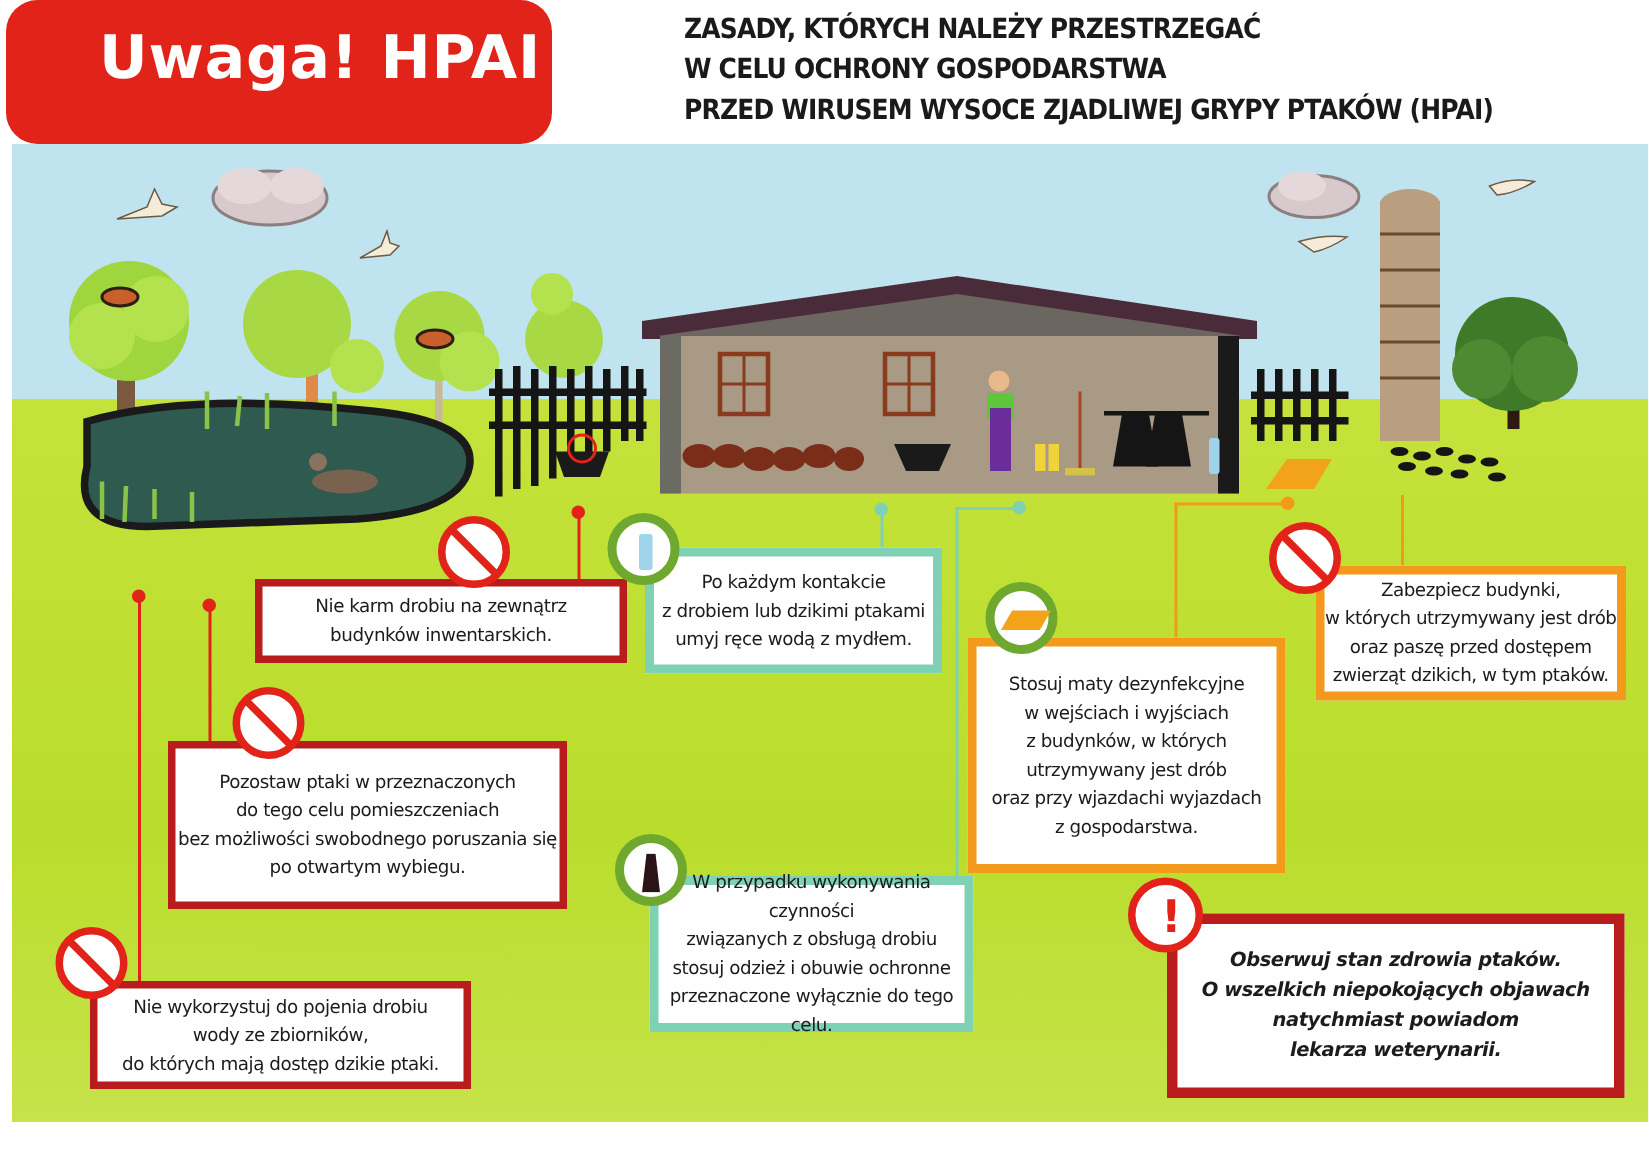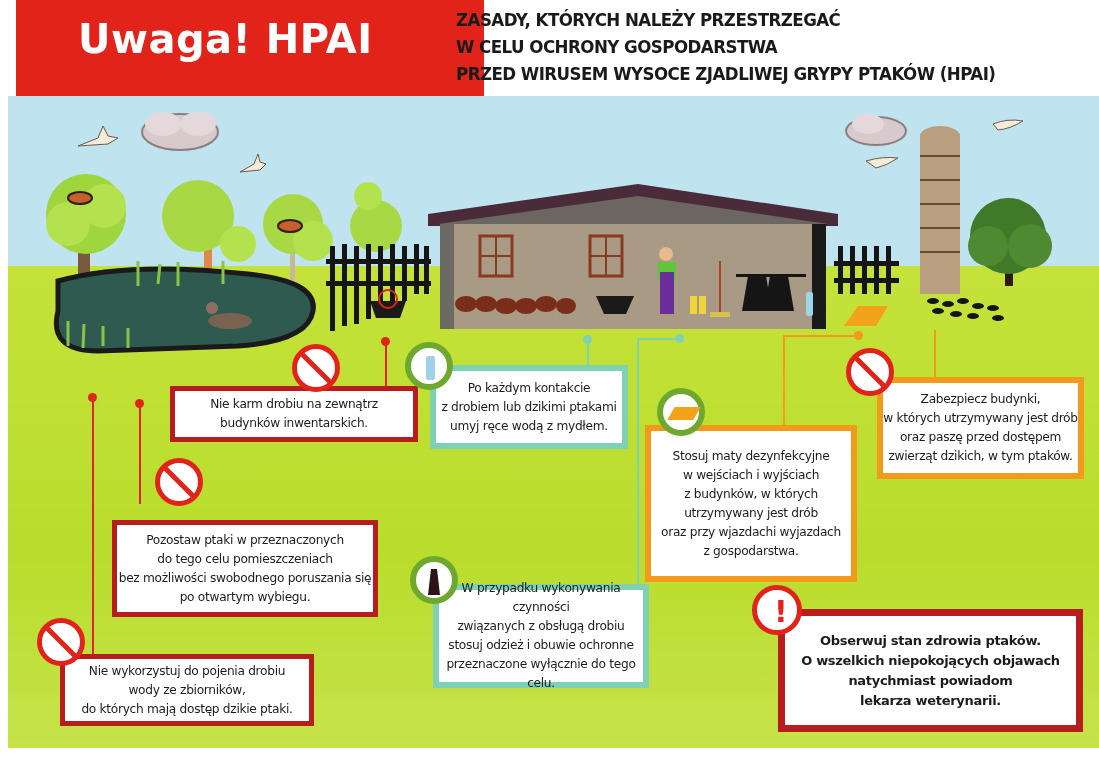--- a/index.html
+++ b/index.html
@@ -1,35 +1,35 @@
 <!DOCTYPE html>
 <html><head>
 <meta charset="utf-8">
 <style>
   * { box-sizing: border-box; margin: 0; padding: 0; }
   html, body { width: 1099px; height: 771px; background: #ffffff; overflow: hidden; }
   body { position: relative; font-family: "Liberation Sans", "DejaVu Sans", sans-serif; }
 
-  .title-red { position: absolute; left: 16px; top: 0; width: 468px; height: 96px; background: #e2231a; }
+  .title-red { position: absolute; left: 4px; top: 0; width: 364px; height: 96px; background: #e2231a; border-radius: 21px; }
   .title-red span { position: absolute; left: 62px; top: 16px; font-family: "DejaVu Sans", sans-serif; font-weight: bold; color: #fff; font-size: 40px; letter-spacing: 0.5px; }
   .subtitle { position: absolute; left: 456px; top: 6px; font-family: "DejaVu Sans", sans-serif; font-weight: bold; font-size: 18.5px; line-height: 27px; color: #1a1a1a; letter-spacing: -0.6px; transform: scaleX(0.9); transform-origin: left top; white-space: nowrap; }
 
   .scene { position: absolute; left: 8px; top: 96px; width: 1091px; height: 652px; overflow: hidden; }
   .sky { position: absolute; left: 0; top: 0; width: 100%; height: 170px; background: #bfe3ef; }
   .ground { position: absolute; left: 0; top: 170px; width: 100%; height: 482px; background: linear-gradient(180deg, #c5e23a 0%, #b9dd2c 60%, #c6e34a 100%); }
   .bottom-strip { position: absolute; left: 0; top: 748px; width: 1099px; height: 23px; background: #fff; }
 
   .svgscene { position: absolute; left: 0; top: 0; }
 
   .card { position: absolute; background: #fff; text-align: center; color: #1c1c1c; font-family: "DejaVu Sans", sans-serif; font-size: 12.2px; line-height: 19px; display: flex; align-items: center; justify-content: center; letter-spacing: -0.3px; }
   .card span { display: block; white-space: pre-line; }
   .red { border: 5px solid #b91c1c; }
   .teal { border: 6px solid #7fd1b4; }
   .orange { border: 6px solid #f39a1c; }
-  .bold { font-weight: bold; font-size: 13px; line-height: 20px; }
+  .bold { font-weight: bold; font-size: 13px; line-height: 20px; font-style: italic; }
 
   .badge { position: absolute; width: 52px; height: 52px; border-radius: 50%; background: #fff; }
   .badge.no { border: 5px solid #e2231a; }
   .badge.ok { border: 6px solid #6fa82e; }
   .badge.no::after { content: ""; position: absolute; left: 50%; top: 50%; width: 44px; height: 5px; background: #e2231a; transform: translate(-50%, -50%) rotate(45deg); }
 
   .line { position: absolute; }
   .dot { position: absolute; width: 9px; height: 9px; border-radius: 50%; }
 </style>
 </head>
@@ -235,41 +235,41 @@
 
 <div class="card teal" data-name="rule-card-wash-hands" style="left:430px;top:365px;width:198px;height:84px;">
   <span>Po każdym kontakcie
 z drobiem lub dzikimi ptakami
 umyj ręce wodą z mydłem.</span>
 </div>
 <div class="badge ok" data-name="spray-bottle-icon" style="left:405px;top:342px;width:48px;height:48px;">
   <div style="position:absolute;left:15px;top:8px;width:9px;height:24px;background:#9fd3ea;border-radius:2px;"></div>
 </div>
 
-<div class="card red" data-name="rule-card-keep-birds-indoors" style="left:112px;top:520px;width:266px;height:97px;">
+<div class="card red" data-name="rule-card-keep-birds-indoors" style="left:112px;top:494px;width:266px;height:112px;">
   <span>Pozostaw ptaki w przeznaczonych
 do tego celu pomieszczeniach
 bez możliwości swobodnego poruszania się
 po otwartym wybiegu.</span>
 </div>
 <div class="badge no" data-name="no-duck-icon" style="left:155px;top:458px;width:48px;height:48px;"></div>
 
 <div class="card orange" data-name="rule-card-disinfection-mats" style="left:645px;top:425px;width:212px;height:157px;">
   <span>Stosuj maty dezynfekcyjne
 w wejściach i wyjściach
 z budynków, w których
 utrzymywany jest drób
 oraz przy wjazdachi wyjazdach
 z gospodarstwa.</span>
 </div>
 <div class="badge ok" data-name="disinfection-mat-icon" style="left:657px;top:388px;width:48px;height:48px;">
   <div style="position:absolute;left:8px;top:13px;width:26px;height:13px;background:#f2a31a;transform:skewX(-30deg);"></div>
 </div>
 
-<div class="card orange" data-name="rule-card-secure-buildings" style="left:877px;top:377px;width:207px;height:102px;">
+<div class="card orange" data-name="rule-card-secure-buildings" style="left:877px;top:377px;width:207px;height:90px;">
   <span>Zabezpiecz budynki,
 w których utrzymywany jest drób
 oraz paszę przed dostępem
 zwierząt dzikich, w tym ptaków.</span>
 </div>
 <div class="badge no" data-name="no-wild-bird-icon" style="left:846px;top:348px;width:48px;height:48px;"></div>
 
 <div class="card teal" data-name="rule-card-protective-clothing" style="left:433px;top:584px;width:216px;height:104px;">
   <span>W przypadku wykonywania czynności
 związanych z obsługą drobiu

